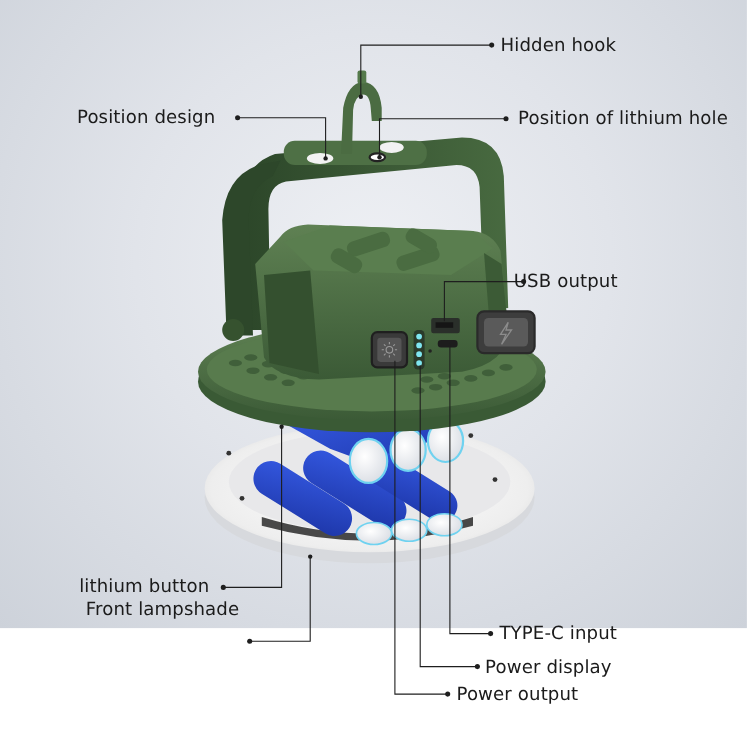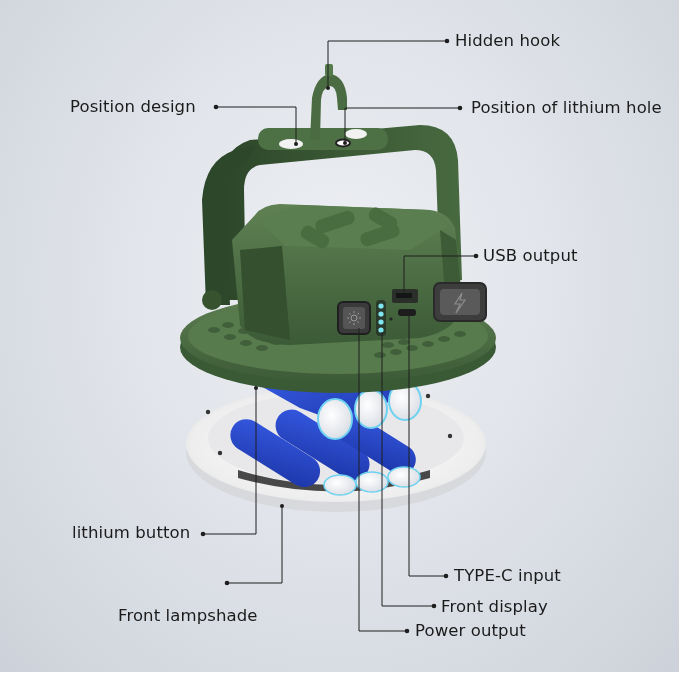--- a/index.html
+++ b/index.html
@@ -1,17 +1,17 @@
 <!DOCTYPE html>
 <html><head>
 <meta charset="utf-8">
 <style>
   html,body{margin:0;padding:0;}
   body{width:679px;height:679px;overflow:hidden;font-family:"DejaVu Sans","Liberation Sans",sans-serif;}
-  #stage{position:relative;width:679px;height:672px;
+  #stage{position:relative;width:679px;height:571px;
     background:radial-gradient(ellipse at 50% 42%, #eef0f4 0%, #e1e4ea 45%, #cdd2da 100%);}
   svg.art{position:absolute;left:0;top:0;}
   .lbl{position:absolute;font-size:16.5px;color:#1b1b1b;white-space:nowrap;letter-spacing:0.1px;line-height:20px;}
 </style>
 </head>
 <body>
 
 <div id="stage">
 
   <svg class="art" width="679" height="679" viewBox="0 0 679 679">
@@ -170,20 +170,20 @@
         <circle cx="296" cy="144" r="2"></circle>
       <circle cx="345" cy="143" r="2"></circle>
         <circle cx="256" cy="388" r="2"></circle>
       <circle cx="282" cy="506" r="2"></circle>
     </g>
   </svg>
 
   <div class="lbl" style="left:455px;top:31px;">Hidden hook</div>
   <div class="lbl" style="left:70px;top:97px;">Position design</div>
   <div class="lbl" style="left:471px;top:98px;">Position of lithium hole</div>
-  <div class="lbl" style="left:483px;top:246px;">USB output</div>
+  <div class="lbl" style="left:467px;top:246px;">USB output</div>
   <div class="lbl" style="left:72px;top:523px;">lithium button</div>
-  <div class="lbl" style="left:78px;top:606px;margin-left:40px;">Front lampshade</div>
+  <div class="lbl" style="left:78px;top:544px;">Front lampshade</div>
   <div class="lbl" style="left:454px;top:566px;text-align:right;">TYPE-C input</div>
-  <div class="lbl" style="left:441px;top:597px;">Front display</div>
+  <div class="lbl" style="left:441px;top:597px;">Power display</div>
   <div class="lbl" style="left:415px;top:621px;">Power output</div>
 
 </div>
 
 </body></html>

